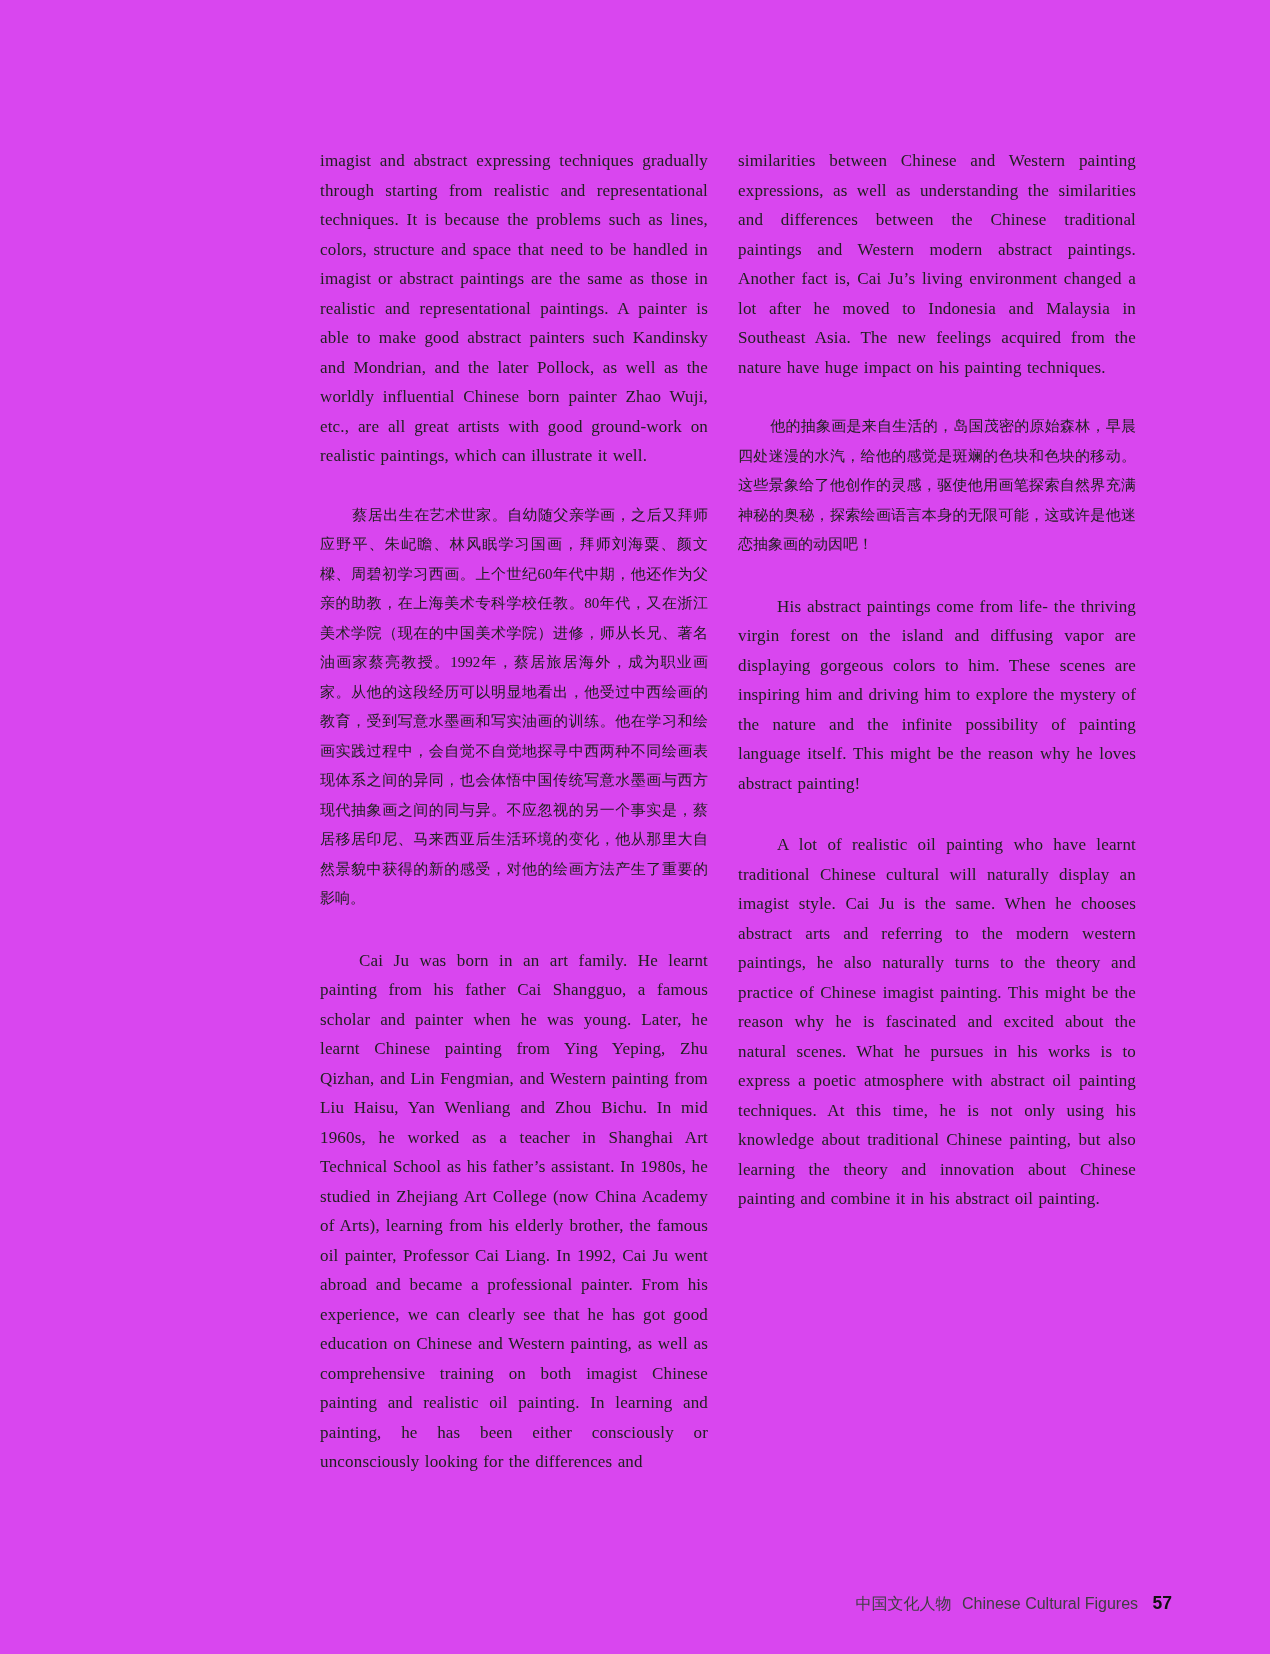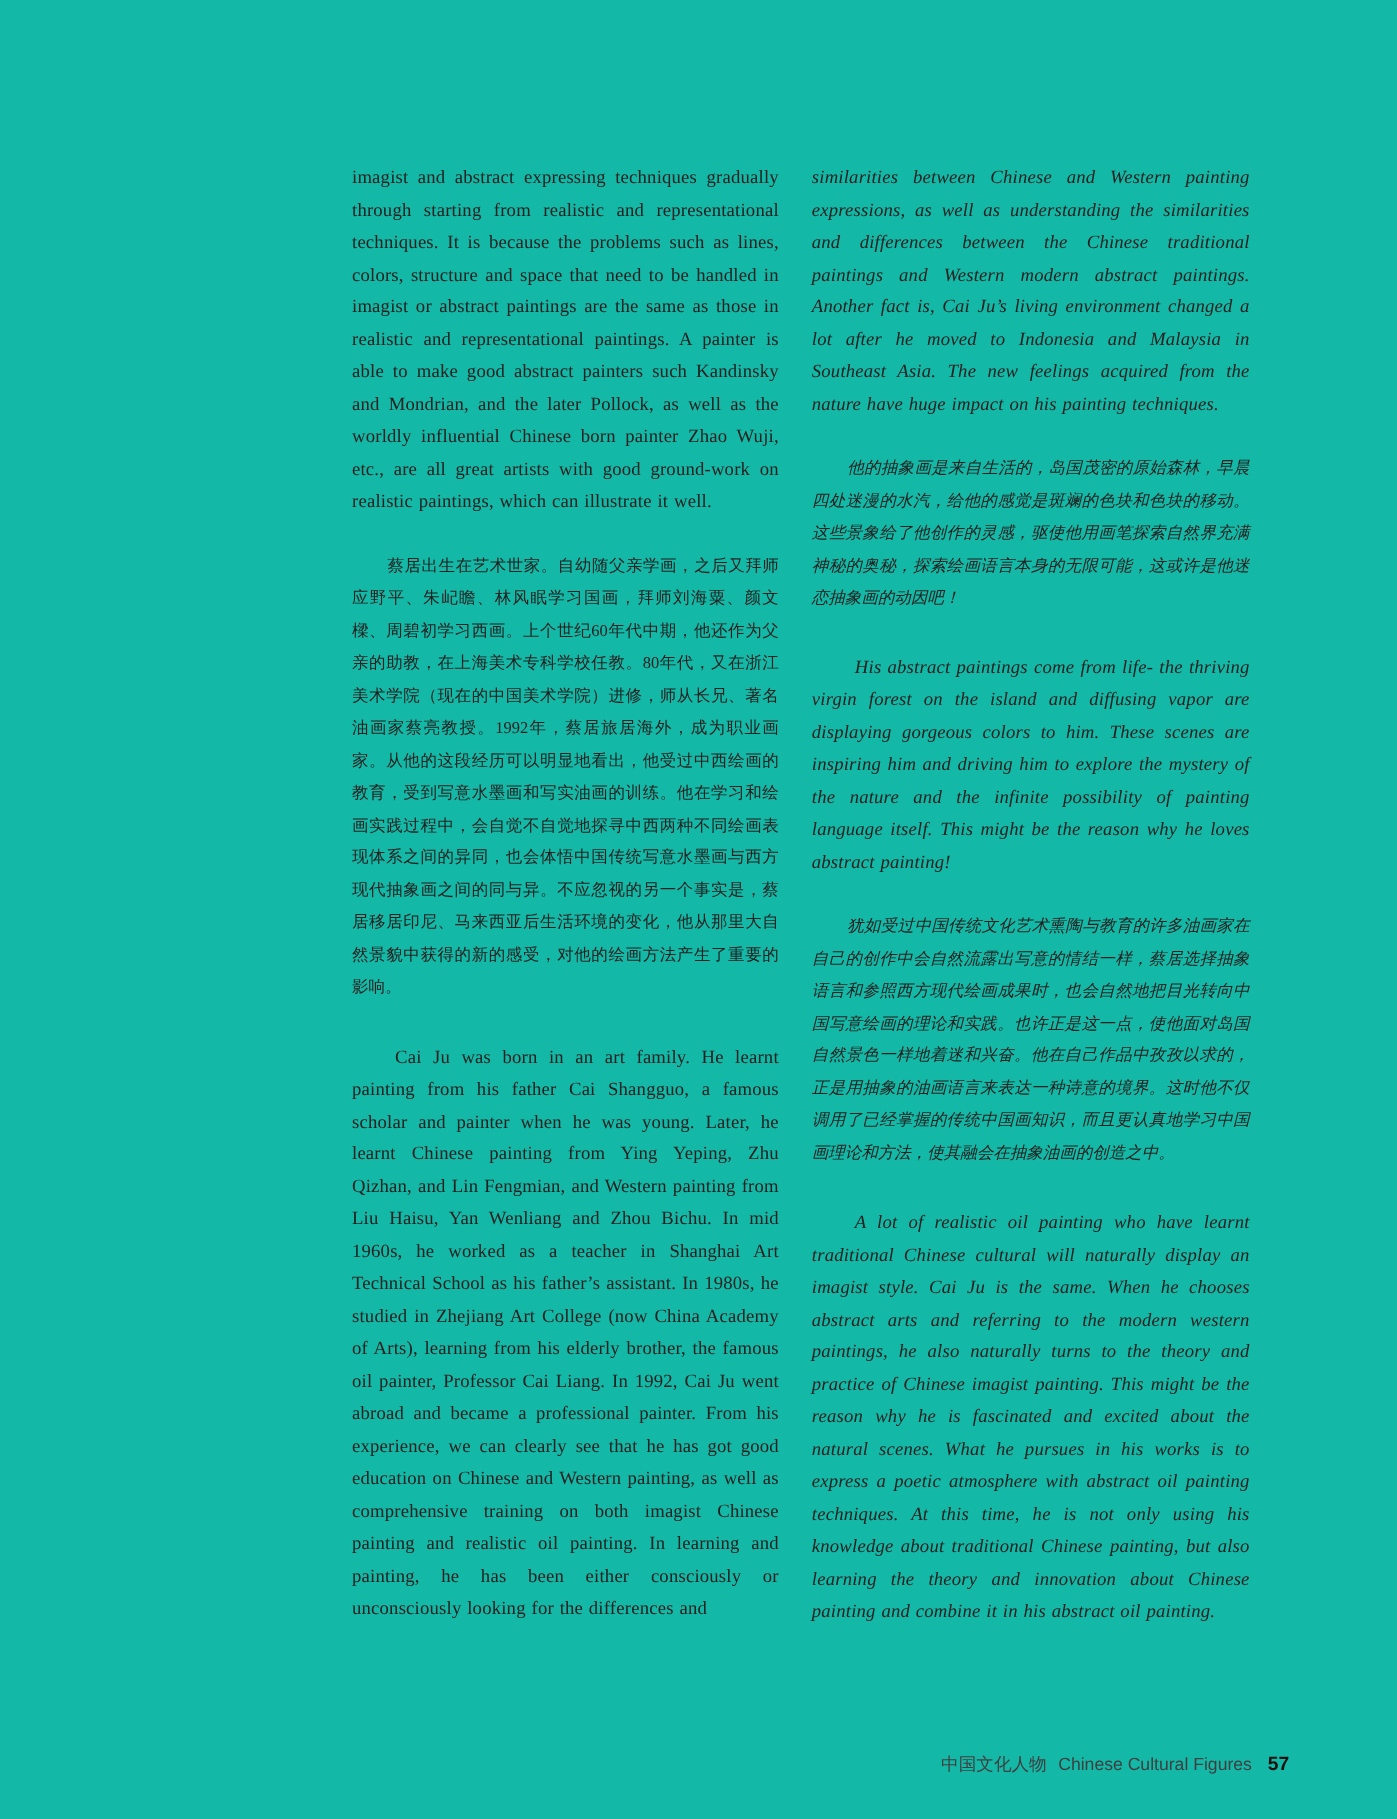--- a/index.html
+++ b/index.html
@@ -11,36 +11,35 @@
     height: 1654px;
     background: #ffffff;
     position: relative;
     overflow: hidden;
     font-family: "Liberation Serif", "DejaVu Serif", serif;
     color: #212121;
   }
   .page {
     position: absolute;
     inset: 0;
-    background: #14b8a6;
+    background: #d946ef;
   }
   .content {
     position: absolute;
     left: 320px;
     top: 146px;
     width: 816px;
     display: flex;
     gap: 30px;
   }
   .col {
     width: 388px;
   }
   .col-right {
     width: 398px;
-    font-style: italic;
   }
   .para {
     margin: 0;
     text-align: justify;
     font-size: 17px;
     line-height: 29.5px;
     letter-spacing: 0.01em;
     word-spacing: 0.05em;
   }
   .para.zh {
@@ -87,21 +86,20 @@
     <section class="col">
       <p class="para en">imagist and abstract expressing techniques gradually through starting from realistic and representational techniques. It is because the problems such as lines, colors, structure and space that need to be handled in imagist or abstract paintings are the same as those in realistic and representational paintings. A painter is able to make good abstract painters such Kandinsky and Mondrian, and the later Pollock, as well as the worldly influential Chinese born painter Zhao Wuji, etc., are all great artists with good ground-work on realistic paintings, which can illustrate it well.</p>
       <p class="para zh indent gap">蔡居出生在艺术世家。自幼随父亲学画，之后又拜师应野平、朱屺瞻、林风眠学习国画，拜师刘海粟、颜文樑、周碧初学习西画。上个世纪60年代中期，他还作为父亲的助教，在上海美术专科学校任教。80年代，又在浙江美术学院（现在的中国美术学院）进修，师从长兄、著名油画家蔡亮教授。1992年，蔡居旅居海外，成为职业画家。从他的这段经历可以明显地看出，他受过中西绘画的教育，受到写意水墨画和写实油画的训练。他在学习和绘画实践过程中，会自觉不自觉地探寻中西两种不同绘画表现体系之间的异同，也会体悟中国传统写意水墨画与西方现代抽象画之间的同与异。不应忽视的另一个事实是，蔡居移居印尼、马来西亚后生活环境的变化，他从那里大自然景貌中获得的新的感受，对他的绘画方法产生了重要的影响。</p>
       <p class="para en indent">Cai Ju was born in an art family. He learnt painting from his father Cai Shangguo, a famous scholar and painter when he was young. Later, he learnt Chinese painting from Ying Yeping, Zhu Qizhan, and Lin Fengmian, and Western painting from Liu Haisu, Yan Wenliang and Zhou Bichu. In mid 1960s, he worked as a teacher in Shanghai Art Technical School as his father’s assistant. In 1980s, he studied in Zhejiang Art College (now China Academy of Arts), learning from his elderly brother, the famous oil painter, Professor Cai Liang. In 1992, Cai Ju went abroad and became a professional painter. From his experience, we can clearly see that he has got good education on Chinese and Western painting, as well as comprehensive training on both imagist Chinese painting and realistic oil painting. In learning and painting, he has been either consciously or unconsciously looking for the differences and</p>
     </section>
 
     <section class="col col-right">
       <p class="para en">similarities between Chinese and Western painting expressions, as well as understanding the similarities and differences between the Chinese traditional paintings and Western modern abstract paintings. Another fact is, Cai Ju’s living environment changed a lot after he moved to Indonesia and Malaysia in Southeast Asia. The new feelings acquired from the nature have huge impact on his painting techniques.</p>
       <p class="para zh indent gap">他的抽象画是来自生活的，岛国茂密的原始森林，早晨四处迷漫的水汽，给他的感觉是斑斓的色块和色块的移动。这些景象给了他创作的灵感，驱使他用画笔探索自然界充满神秘的奥秘，探索绘画语言本身的无限可能，这或许是他迷恋抽象画的动因吧！</p>
       <p class="para en indent">His abstract paintings come from life- the thriving virgin forest on the island and diffusing vapor are displaying gorgeous colors to him. These scenes are inspiring him and driving him to explore the mystery of the nature and the infinite possibility of painting language itself. This might be the reason why he loves abstract painting!</p>
-      <p class="para zh indent gap">犹如受过中国传统文化艺术熏陶与教育的许多油画家在自己的创作中会自然流露出写意的情结一样，蔡居选择抽象语言和参照西方现代绘画成果时，也会自然地把目光转向中国写意绘画的理论和实践。也许正是这一点，使他面对岛国自然景色一样地着迷和兴奋。他在自己作品中孜孜以求的，正是用抽象的油画语言来表达一种诗意的境界。这时他不仅调用了已经掌握的传统中国画知识，而且更认真地学习中国画理论和方法，使其融会在抽象油画的创造之中。</p>
       <p class="para en indent">A lot of realistic oil painting who have learnt traditional Chinese cultural will naturally display an imagist style. Cai Ju is the same. When he chooses abstract arts and referring to the modern western paintings, he also naturally turns to the theory and practice of Chinese imagist painting. This might be the reason why he is fascinated and excited about the natural scenes. What he pursues in his works is to express a poetic atmosphere with abstract oil painting techniques. At this time, he is not only using his knowledge about traditional Chinese painting, but also learning the theory and innovation about Chinese painting and combine it in his abstract oil painting.</p>
     </section>
 
   </main>
 
   <footer class="footer">
     <span class="f-cn">中国文化人物</span>
     <span class="f-en">Chinese Cultural Figures</span>
     <span class="f-num">57</span>
   </footer>

